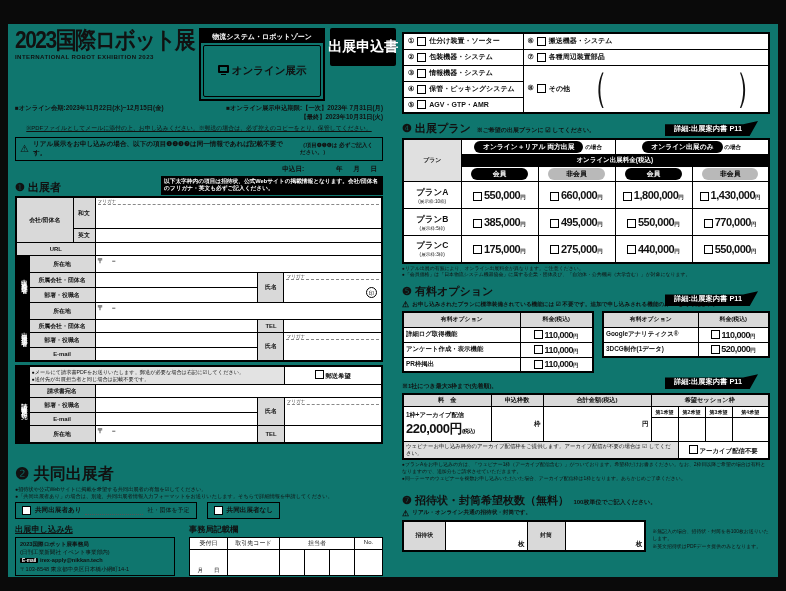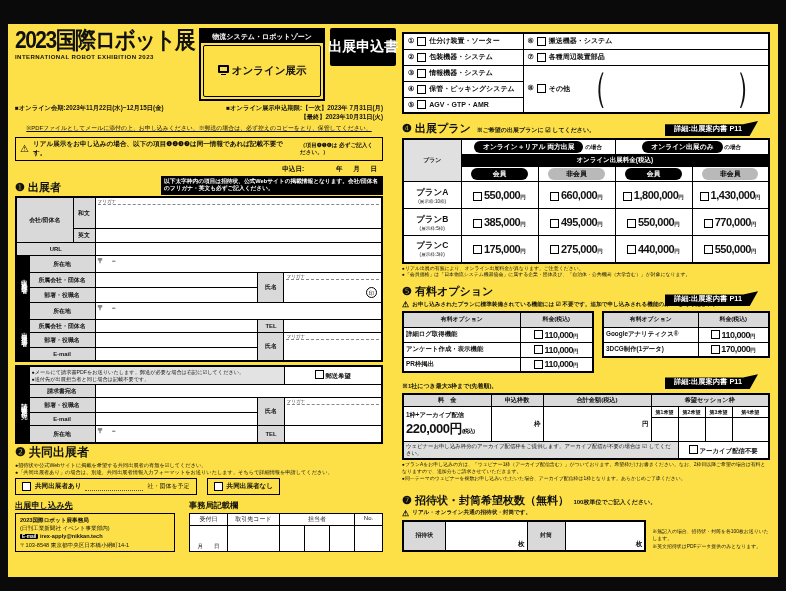--- a/index.html
+++ b/index.html
@@ -1,18 +1,18 @@
 <!DOCTYPE html>
 <html><head>
 <meta charset="utf-8">
 <style>
   * { margin:0; padding:0; box-sizing:border-box; }
   html,body { width:786px; height:591px; }
   body { background:#0a0a0a; font-family:"Liberation Sans", sans-serif; color:#111; position:relative; }
-  .sheet { position:absolute; left:8px; top:24px; width:770px; height:553px; background:#fde047; }
+  .sheet { position:absolute; left:8px; top:24px; width:770px; height:553px; background:#0f766e; }
   .page { position:absolute; top:0; height:553px; }
   .pgL { left:0; width:382px; padding:4px 7px 0 7px; }
   .pgR { left:384px; width:386px; padding:8px 8px 0 10px; }
 
   
   .hdr { display:flex; align-items:flex-start; gap:5px; }
   .logo-t { font-size:21px; font-weight:900; letter-spacing:-1.5px; line-height:1.05; white-space:nowrap; transform:scaleY(1.12); transform-origin:top left; }
   .logo-s { font-size:6.1px; font-weight:bold; letter-spacing:.4px; margin-top:3px; white-space:nowrap; }
   .zonebox { width:126px; border:2px solid #000; flex:none; }
   .zonebox .zb-top { background:#000; color:#fff; font-size:7px; font-weight:bold; text-align:center; padding:1.5px 0; white-space:nowrap; }
@@ -262,21 +262,21 @@
       </tr>
       <tr style="height:17px">
         <td class="gray" colspan="2">所在地</td>
         <td><span class="post">〒　－</span></td>
         <td class="gray">TEL</td>
         <td></td>
       </tr>
     </tbody>
       </table>
 
-    <div class="sect-title" style="margin-top:0; font-size:12px;">❷ 共同出展者</div>
+    <div class="sect-title" style="margin-top:20px; font-size:16px;">❷ 共同出展者</div>
     <div class="s2notes">
       <div>●招待状や公式Webサイトに掲載を希望する共同出展者の有無を☑してください。</div>
       <div>●「共同出展者あり」の場合は、別途、共同出展者情報入力フォーマットをお送りいたします。そちらで詳細情報を申請してください。</div>
     </div>
     <div class="corow">
       <div class="cobox">
         <span class="cb lg"></span>
         <span>共同出展者あり</span>
         <span class="dotin"></span>
         <span style="font-weight:normal; font-size:6px;">社・団体を予定</span>
@@ -523,21 +523,21 @@
             <tr style="height:12px">
               <td class="gray">有料オプション</td>
               <td class="gray">料金(税込)</td>
             </tr>
         <tr>
               <td class="optlabel">Googleアナリティクス®</td>
               <td class="optfee"><span class="cb lg"></span> <span class="fee-num">110,000</span><span class="fee-yen">円</span></td>
             </tr>
         <tr>
               <td class="optlabel">3DCG制作(1データ)</td>
-              <td class="optfee"><span class="cb lg"></span> <span class="fee-num">170,000</span><span class="fee-yen">円</span></td>
+              <td class="optfee"><span class="cb lg"></span> <span class="fee-num">520,000</span><span class="fee-yen">円</span></td>
             </tr>
       </tbody>
         </table>
     </div>
 
     <div style="margin-top:9px; position:relative;">
       <div class="secnote" style="margin-top:1px;">※1社につき最大3枠まで(先着順)。</div>
       <span class="badge" style="bottom:3px;">詳細:出展案内書 P11</span>
     </div>
     <table class="thick webtable" style="margin-top:1px;">

